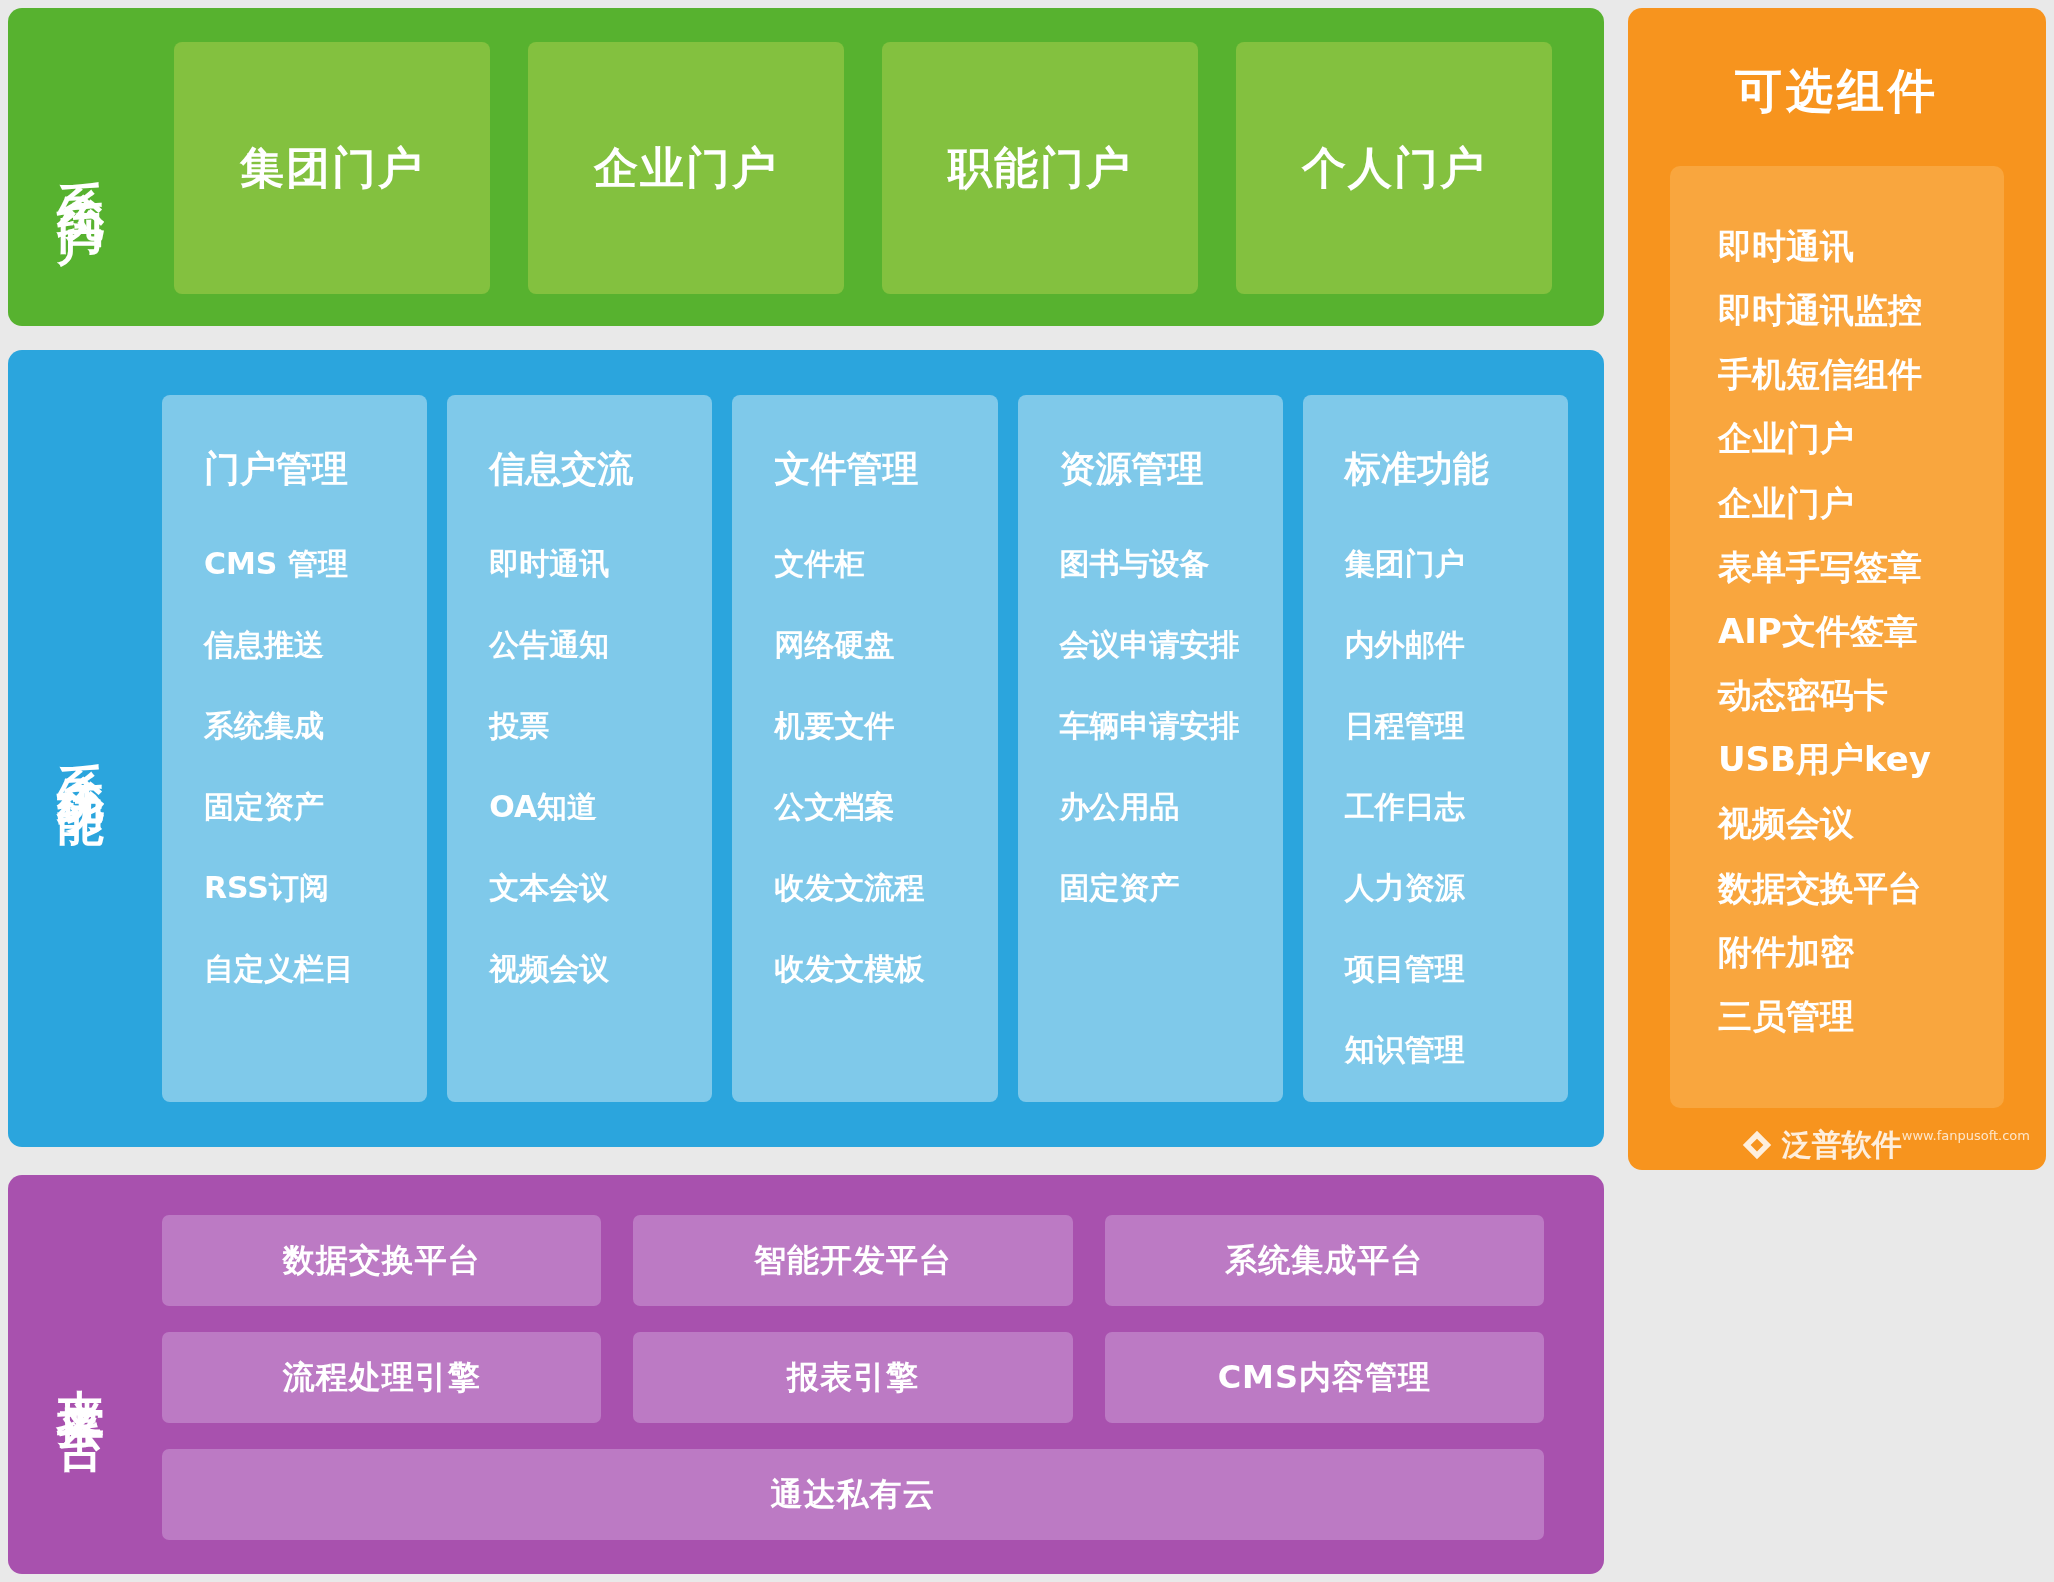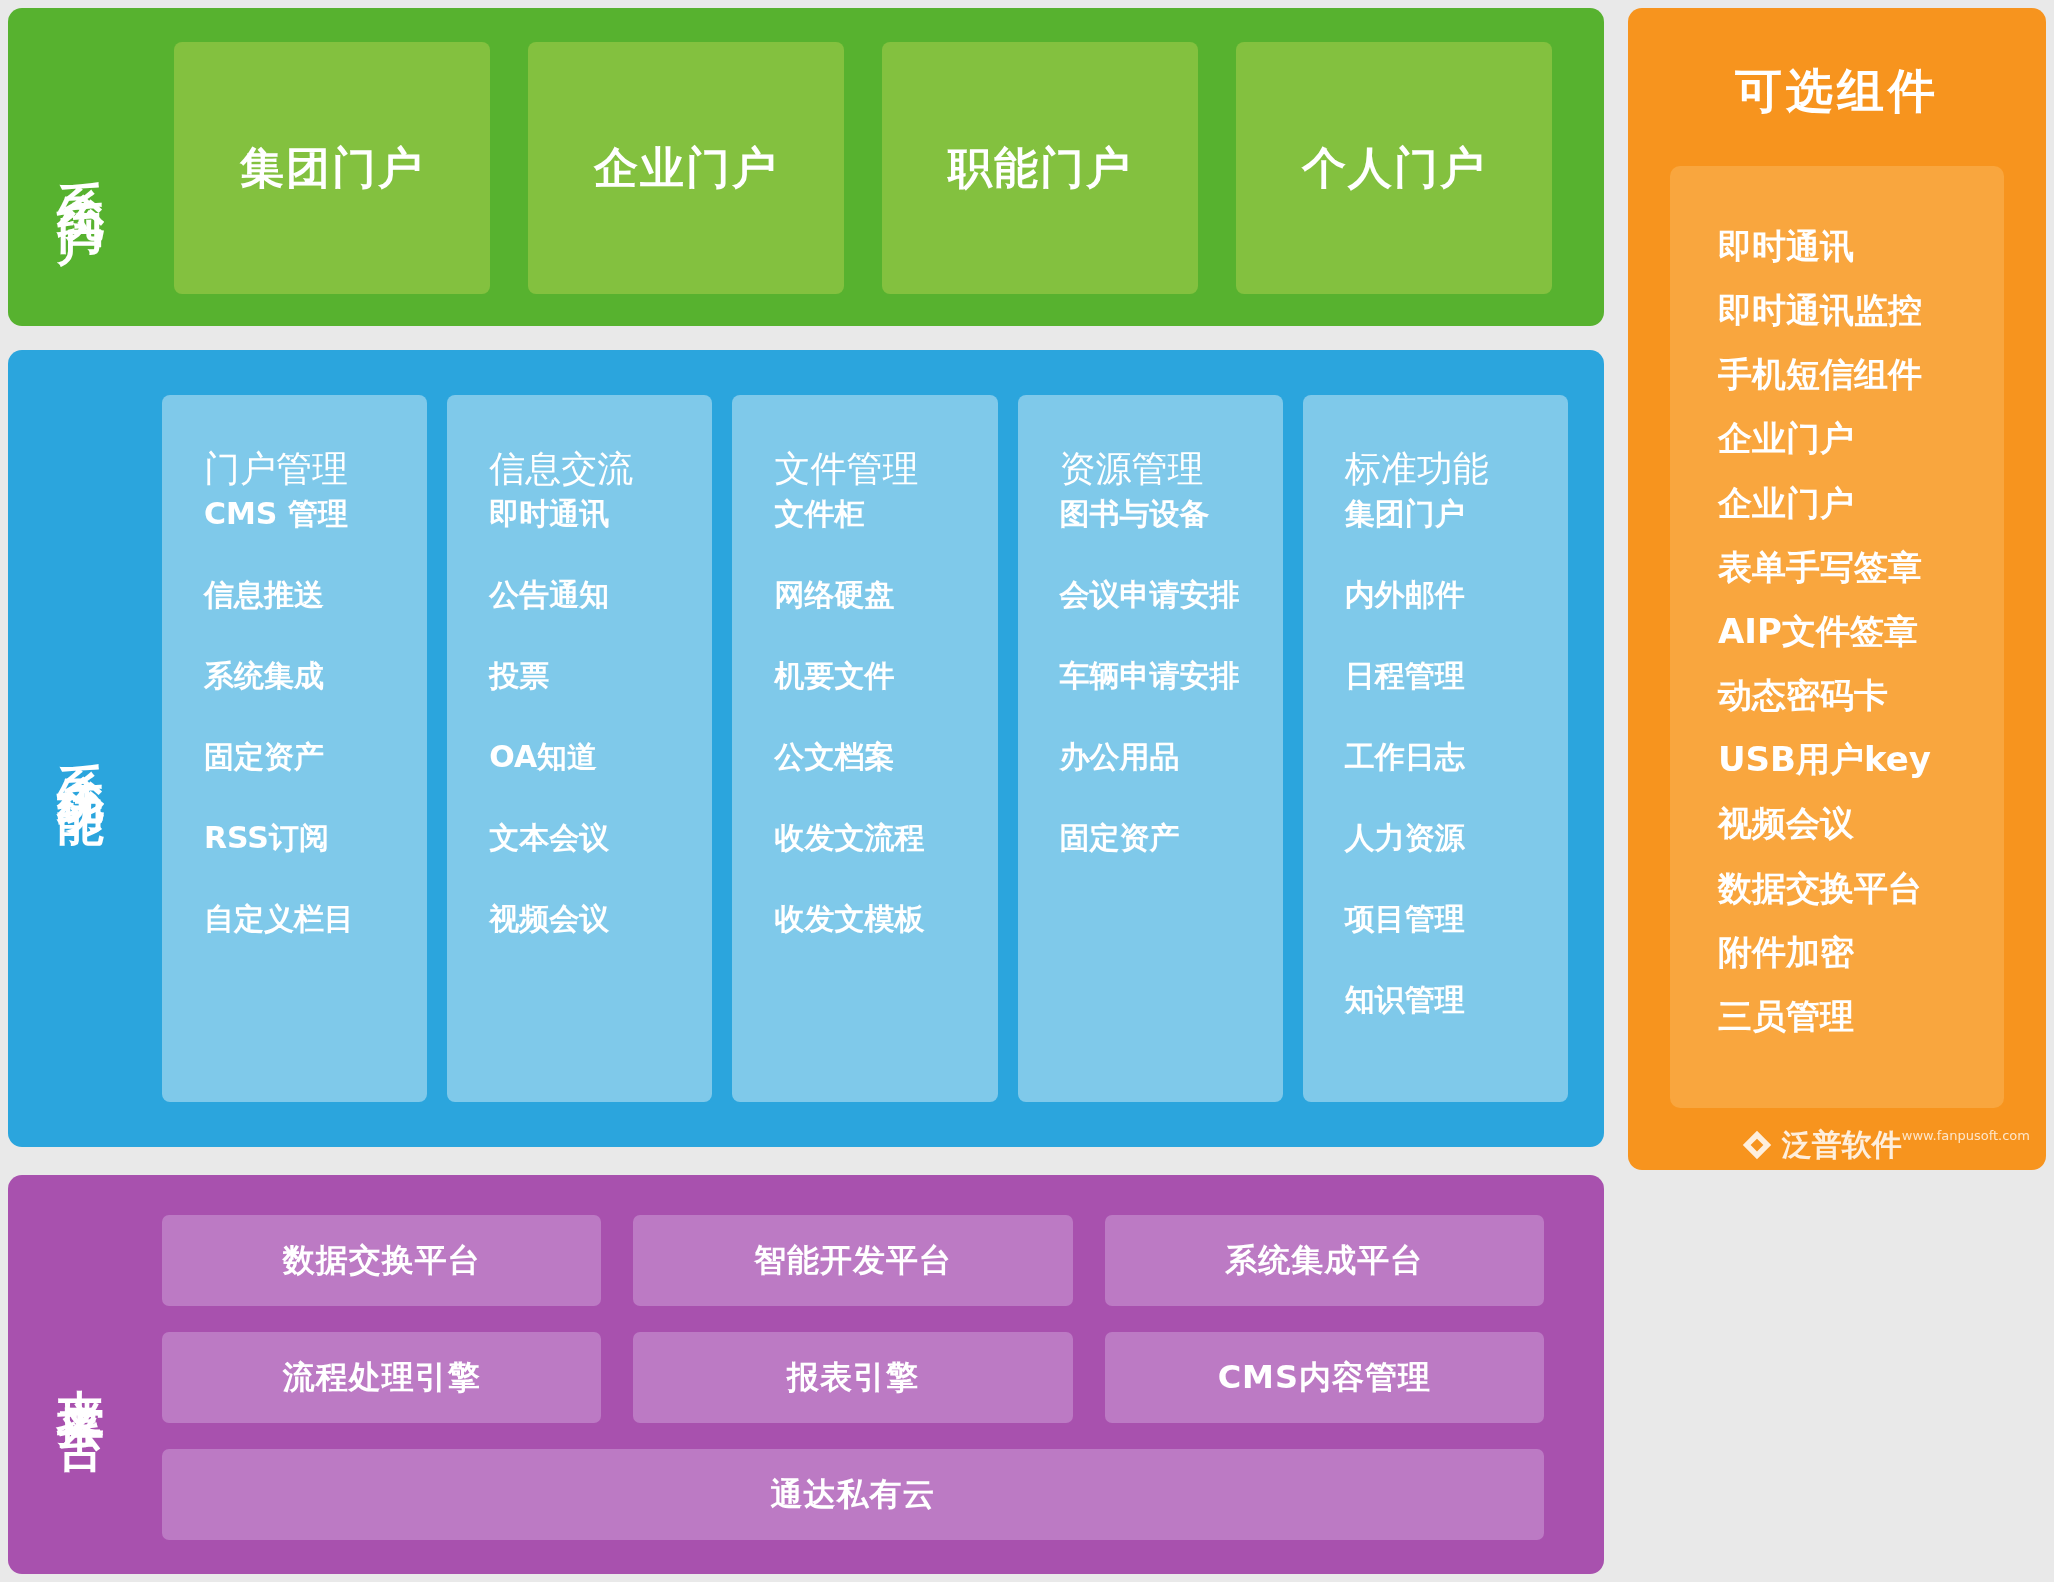--- a/index.html
+++ b/index.html
@@ -54,21 +54,21 @@
   }
   .func-cols { display: flex; gap: 20px; height: 100%; }
   .func-col {
     flex: 1;
     background: var(--functions-column-bg, #7fc9ea);
     border-radius: 8px;
     padding: 50px 12px 0 42px;
     color: var(--text-color, #fff);
     box-sizing: border-box;
   }
-  .func-col-header { font-size: 36px; font-weight: 400; }
+  .func-col-header { font-size: 36px; font-weight: 700; margin-bottom: 50px; }
   .func-list { list-style: none; margin: 0; padding: 0; }
   .func-item { font-size: 30px; font-weight: 700; margin-bottom: 40px; }
 
   
   .platform {
     left: 8px; top: 1175px; width: 1596px; height: 399px;
     background: var(--platform-section-bg, #a851ae);
     padding: 40px 60px 34px 154px;
   }
   .plat-rows { display: flex; flex-direction: column; gap: 26px; height: 100%; }

